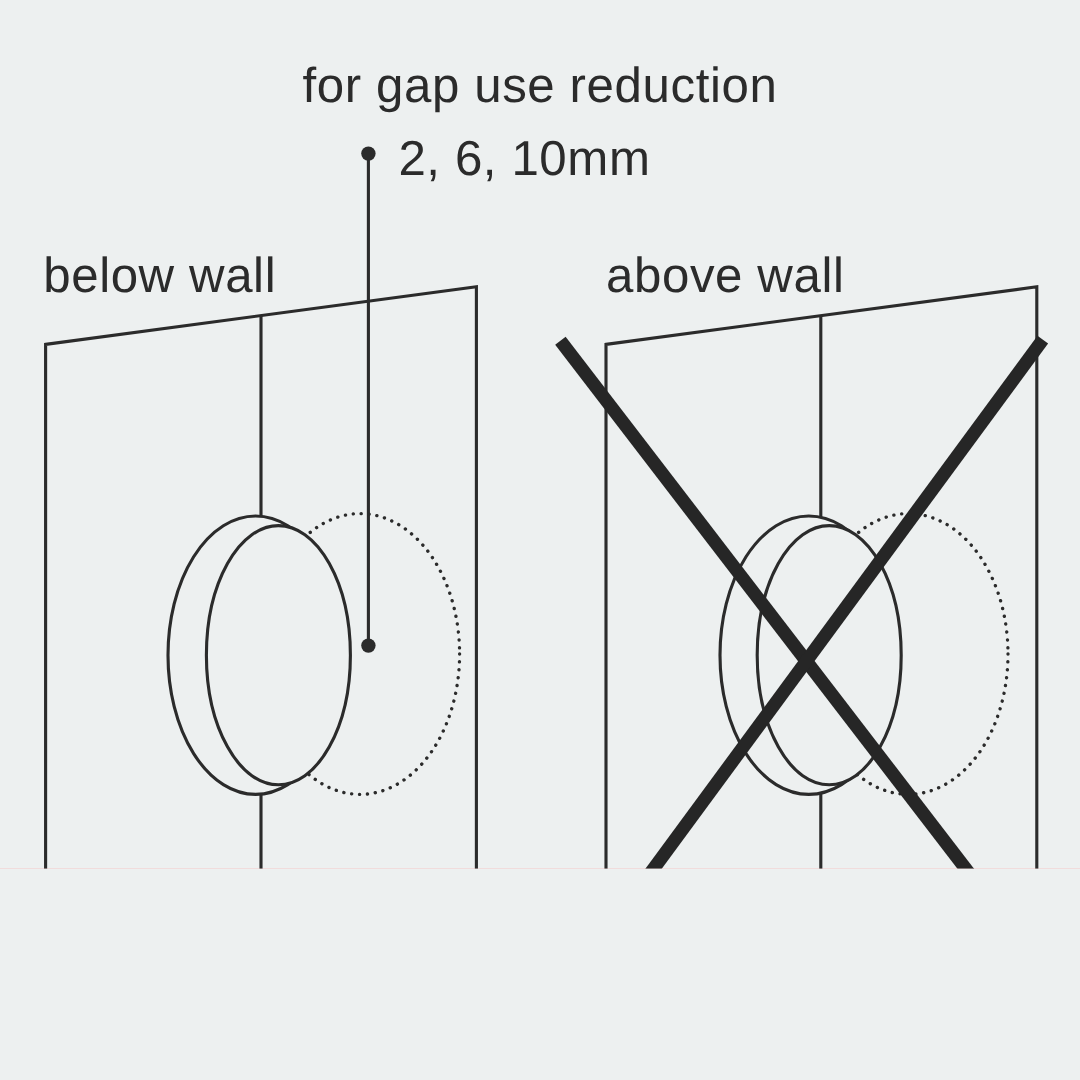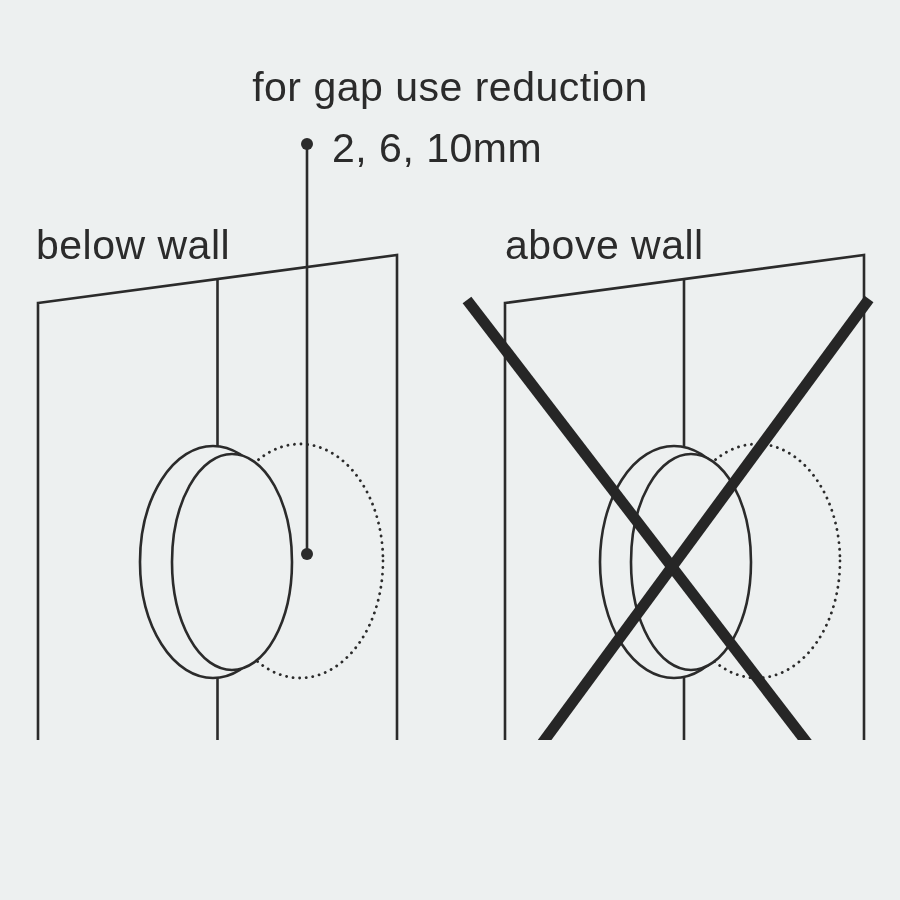--- a/index.html
+++ b/index.html
@@ -7,21 +7,20 @@
     padding: 0;
     background: #edf0f0;
   }
   .stage {
     position: relative;
     width: 900px;
     height: 724px;
     background: #fca5a5;
     font-family: "Liberation Sans", sans-serif;
     overflow: hidden;
-    margin-top: 16px;
   }
   svg text {
     font-family: "Liberation Sans", "DejaVu Sans", sans-serif;
     fill: #2b2b2b;
     letter-spacing: 0.5px;
   }
   .line {
     stroke: #2b2b2b;
     fill: none;
     stroke-width: 2.6;

